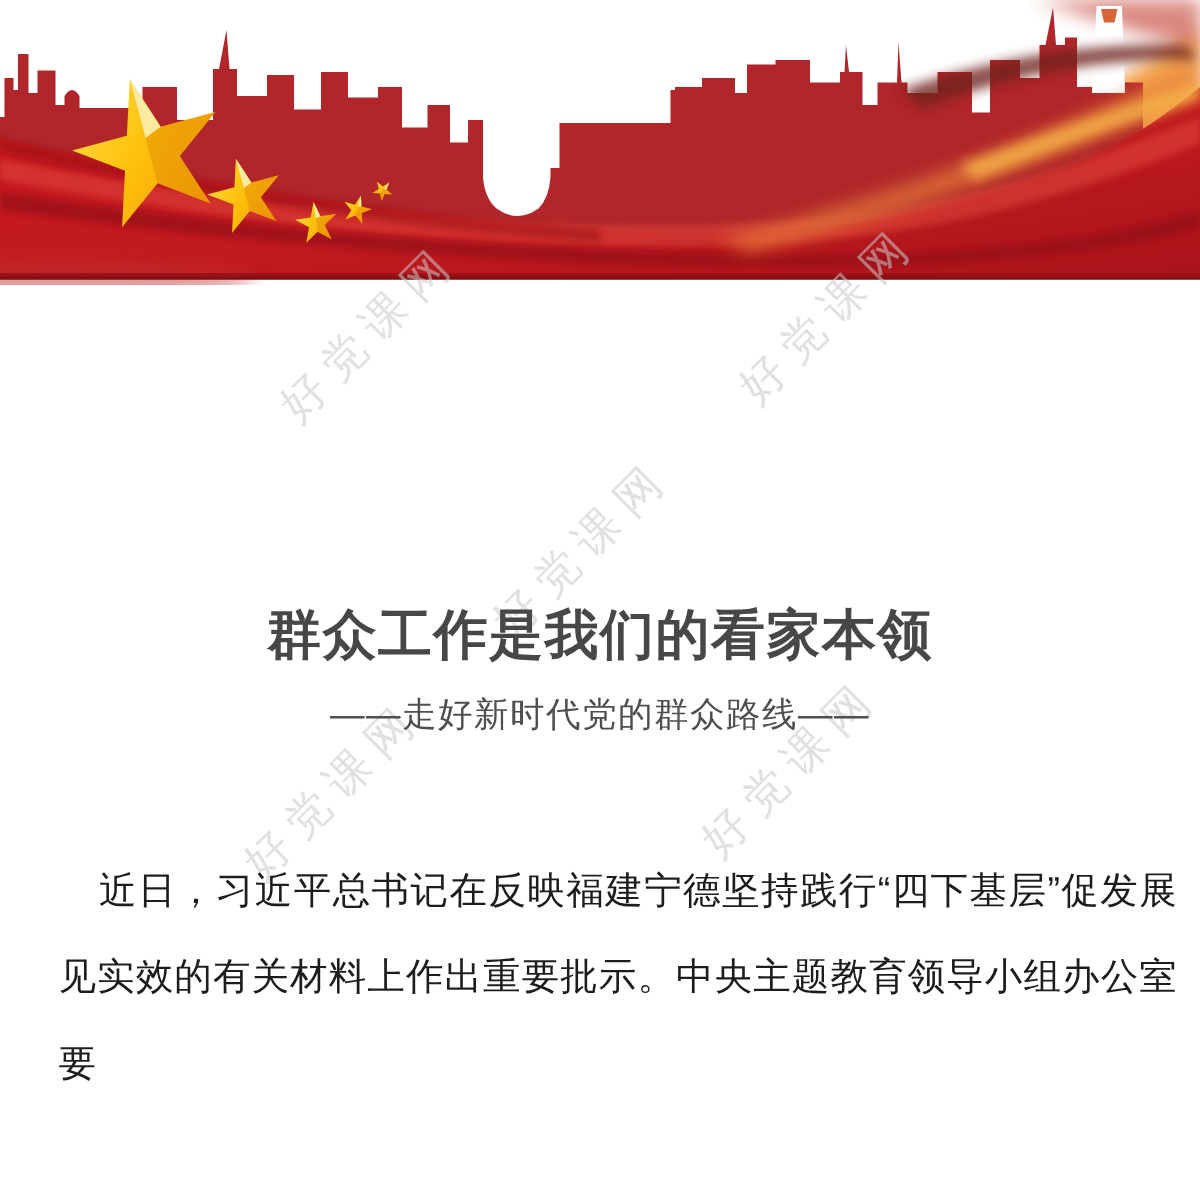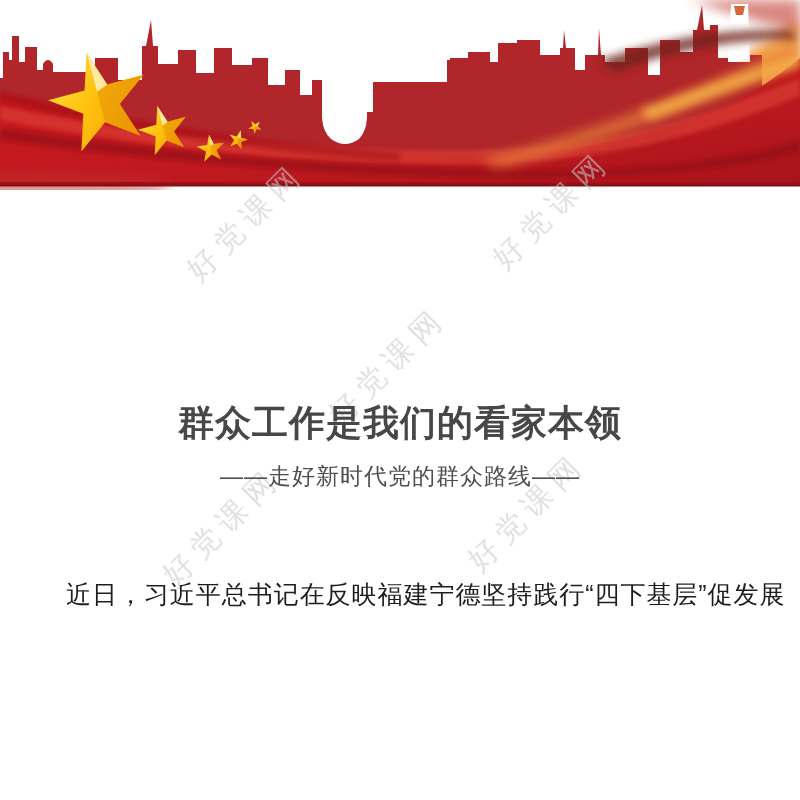--- a/index.html
+++ b/index.html
@@ -127,16 +127,17 @@
     <span class="wm" style="left:388px;top:366px">好党课网</span>
     <span class="wm" style="left:527px;top:512px">好党课网</span>
     <span class="wm" style="left:222px;top:527px">好党课网</span>
   </div>
 
   <div class="article">
     <h1 class="title">群众工作是我们的看家本领</h1>
     <h2 class="subtitle">——走好新时代党的群众路线——</h2>
     <div class="body-text">
       <div class="body-line indent">近日，习近平总书记在反映福建宁德坚持践行“四下基层”促发展</div>
+      <div class="body-line">见实效的有关材料上作出重要批示。中央主题教育领导小组办公室要</div>
     </div>
   </div>
 
 </div>
 
 </body></html>

